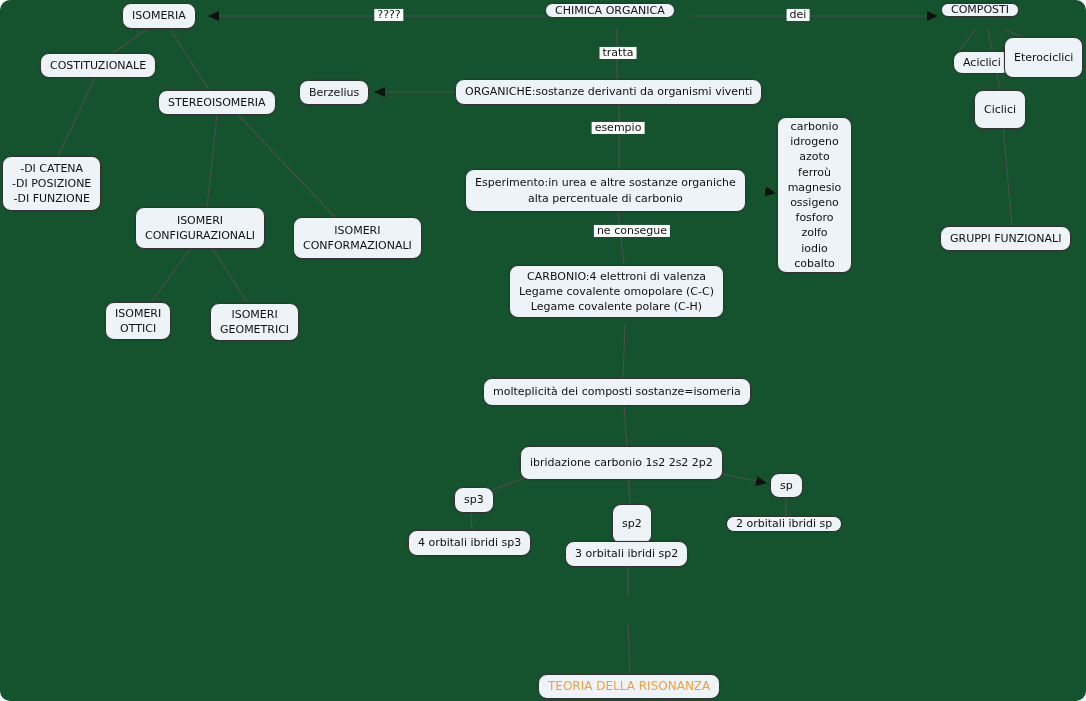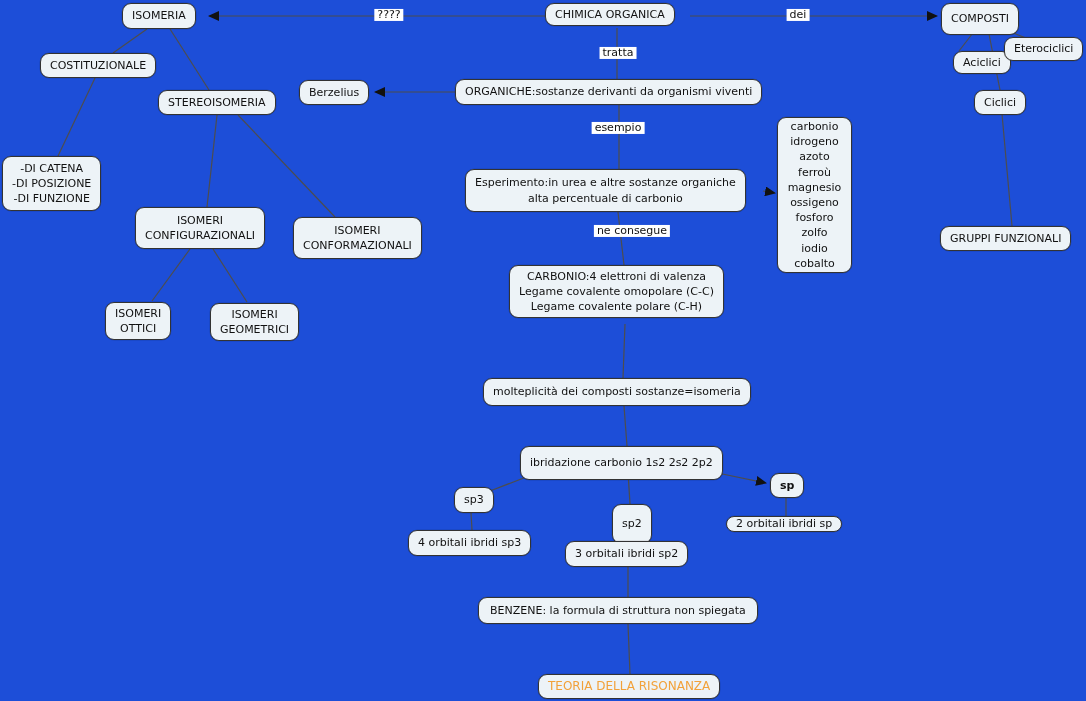--- a/index.html
+++ b/index.html
@@ -5,22 +5,23 @@
   html, body {
     margin: 0;
     padding: 0;
     background: #ffffff;
     font-family: "DejaVu Sans", "Liberation Sans", sans-serif;
   }
   #canvas {
     position: relative;
     width: 1086px;
     height: 701px;
-    background: #1d4ed8;
+    background: #14532d;
     overflow: hidden;
+    border-radius: 10px;
   }
   #edges {
     position: absolute;
     left: 0; top: 0;
     width: 1086px;
     height: 701px;
   }
   #edges line, #edges path.edge {
     stroke: #4d4d4d;
     stroke-width: 1.2;
@@ -96,25 +97,25 @@
     <line x1="628" y1="566" x2="628" y2="597"></line>
     <line x1="628" y1="624" x2="630" y2="674"></line>
 
     <line x1="976" y1="29" x2="959" y2="51"></line>
     <line x1="1003" y1="29" x2="1026" y2="38"></line>
     <line x1="988" y1="29" x2="1000" y2="90"></line>
     <line x1="1002" y1="114" x2="1012" y2="226"></line>
   </svg>
 
   <div class="node" style="left:122px; top:3px; height:26px;">ISOMERIA</div>
-  <div class="node" style="left:545px; top:3px; height:23px;">CHIMICA ORGANICA</div>
-  <div class="node" style="left:941px; top:3px; height:32px;">COMPOSTI</div>
+  <div class="node" style="left:545px; top:3px; height:15px;">CHIMICA ORGANICA</div>
+  <div class="node" style="left:941px; top:3px; height:14px;">COMPOSTI</div>
   <div class="node" style="left:925px; top:51px; height:23px;margin-left:28px;">Aciclici</div>
-  <div class="node" style="left:1004px; top:37px; height:24px;">Eterociclici</div>
-  <div class="node" style="left:974px; top:90px; height:25px;">Ciclici</div>
+  <div class="node" style="left:1004px; top:37px; height:41px;">Eterociclici</div>
+  <div class="node" style="left:974px; top:90px; height:39px;">Ciclici</div>
   <div class="node" style="left:40px; top:53px; height:25px;">COSTITUZIONALE</div>
   <div class="node" style="left:158px; top:90px; height:25px;">STEREOISOMERIA</div>
   <div class="node" style="left:299px; top:80px; height:25px;">Berzelius</div>
   <div class="node" style="left:455px; top:79px; height:26px;">ORGANICHE:sostanze derivanti da organismi viventi</div>
   <div class="node" style="left:2px; top:156px; height:55px;">-DI CATENA
 -DI POSIZIONE
 -DI FUNZIONE</div>
   <div class="node" style="left:135px; top:207px; height:42px;">ISOMERI
 CONFIGURAZIONALI</div>
   <div class="node" style="left:293px; top:217px; height:42px;">ISOMERI
@@ -135,25 +136,24 @@
 cobalto</div>
   <div class="node" style="left:465px; top:169px; height:43px;">Esperimento:in urea e altre sostanze organiche
 alta percentuale di carbonio</div>
   <div class="node" style="left:509px; top:265px; height:53px;">CARBONIO:4 elettroni di valenza
 Legame covalente omopolare (C-C)
 Legame covalente polare (C-H)</div>
   <div class="node" style="left:483px; top:378px; height:28px;">molteplicità dei composti sostanze=isomeria</div>
   <div class="node" style="left:520px; top:446px; height:34px;">ibridazione carbonio 1s2 2s2 2p2</div>
   <div class="node" style="left:454px; top:487px; height:26px;">sp3</div>
   <div class="node" style="left:612px; top:504px; height:40px;">sp2</div>
-  <div class="node" style="left:770px; top:473px; height:25px;font-weight:bold;">sp</div>
+  <div class="node" style="left:770px; top:473px; height:25px;">sp</div>
   <div class="node" style="left:408px; top:530px; height:26px;">4 orbitali ibridi sp3</div>
   <div class="node" style="left:565px; top:541px; height:26px;">3 orbitali ibridi sp2</div>
   <div class="node" style="left:726px; top:516px; height:16px;">2 orbitali ibridi sp</div>
-  <div class="node wide" style="left:478px; top:597px; height:27px;">BENZENE: la formula di struttura non spiegata</div>
   <div class="node highlight" style="left:538px; top:674px; height:25px; font-size:12px;">TEORIA DELLA RISONANZA</div>
   <div class="node" style="left:940px; top:226px; height:25px;">GRUPPI FUNZIONALI</div>
 
   <div class="edge-label" style="left:389px; top:15px;">????</div>
   <div class="edge-label" style="left:798px; top:15px;">dei</div>
   <div class="edge-label" style="left:618px; top:53px;">tratta</div>
   <div class="edge-label" style="left:618px; top:128px;">esempio</div>
   <div class="edge-label" style="left:620px; top:231px;margin-left:12px;">ne consegue</div>
 
 </div>

